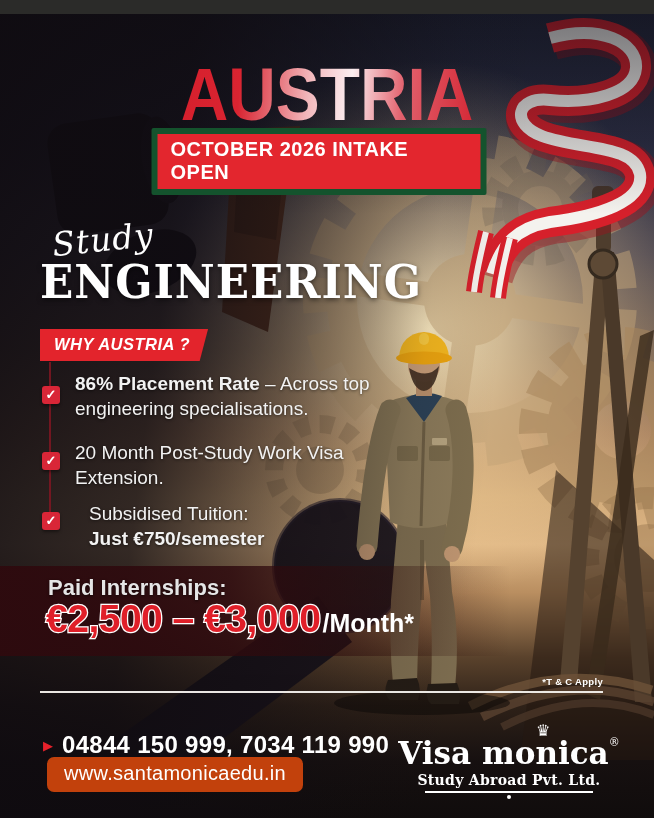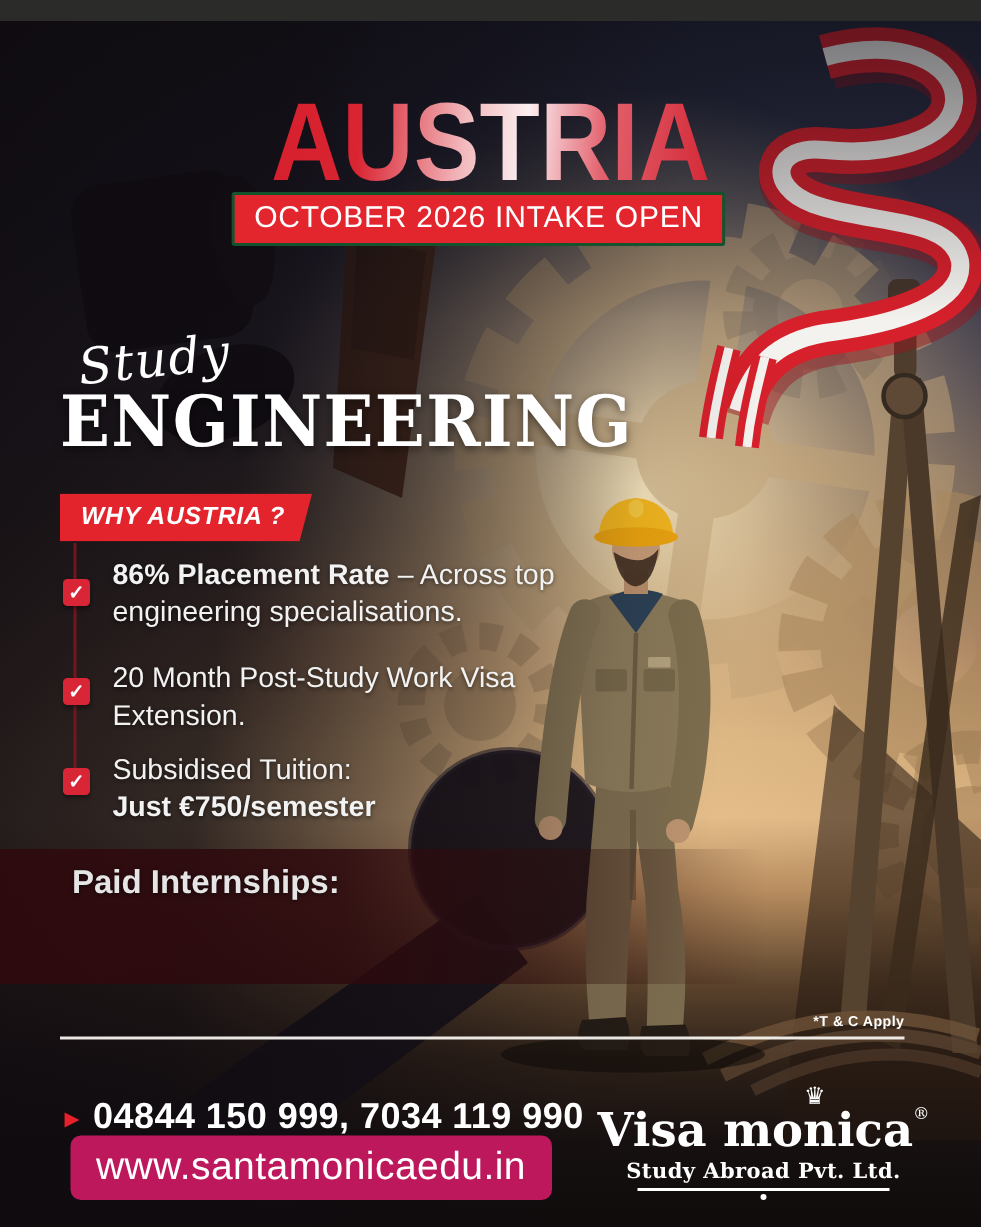--- a/index.html
+++ b/index.html
@@ -17,43 +17,43 @@
   #top-shade{left:0;top:14px;width:654px;height:200px;
     background:linear-gradient(180deg, rgba(12,12,20,0.55), rgba(12,12,20,0));}
 
   
   #title{left:0;top:58px;width:654px;text-align:center;font-size:74px;font-weight:800;
     letter-spacing:0px;line-height:1;transform:scaleX(0.89);
     background:linear-gradient(96deg,#cf1422 0%,#d92431 35%,#f2b9bd 47%,#fbeef0 54%,#e2606c 63%,#cf1422 80%,#c11020 100%);
     -webkit-background-clip:text;background-clip:text;color:#d41f2c;-webkit-text-fill-color:transparent;
     text-shadow:none;}
   #intake-banner{left:50%;top:128px;transform:translateX(-50%);margin-left:-8px;
-    background:#e3262e;border:2px solid #14532d;border-radius:2px;
-    color:#fff;font-size:20px;font-weight:400;letter-spacing:0.5px;padding:4px 13px 5px;}
+    background:#e3262e;border:6px solid #14532d;border-radius:2px;
+    color:#fff;font-size:20px;font-weight:700;letter-spacing:0.5px;padding:4px 13px 5px;}
 
   
   #script-word{left:52px;top:220px;font-family:"DejaVu Serif",serif;font-style:italic;
     font-size:33px;color:#fff;transform:rotate(-6deg);letter-spacing:1px;}
   #headline{left:40px;top:254px;font-family:"DejaVu Serif",serif;font-weight:700;
     font-size:47px;color:#ffffff;letter-spacing:1px;transform:scaleX(0.93);transform-origin:left center;
     text-shadow:0 2px 6px rgba(0,0,0,0.5);}
 
   
   #why-badge{left:40px;top:329px;background:#e3242c;color:#fff;font-size:16.5px;font-weight:800;
     font-style:italic;padding:6px 18px 7px 14px;letter-spacing:0.5px;
     clip-path:polygon(0 0,100% 0,95% 100%,0 100%);text-align:center;}
   #why-vline{left:49px;top:362px;width:2px;height:166px;background:#801622;opacity:0.85;}
   .check-box{width:18px;height:18px;background:#d92637;border-radius:3px;color:#fff;
     font-size:13px;font-weight:700;text-align:center;line-height:18px;
     box-shadow:0 2px 3px rgba(0,0,0,0.4);}
   #check-1{left:42px;top:386px;} #check-2{left:42px;top:452px;} #check-3{left:42px;top:512px;}
   .why-item{color:#f2f2f2;font-size:19px;line-height:1.33;text-shadow:0 1px 3px rgba(0,0,0,0.55);}
   #why-item-1{left:75px;top:371px;width:312px;}
   #why-item-2{left:75px;top:440px;width:270px;}
-  #why-item-3{left:75px;top:501px;width:290px;}
+  #why-item-3{left:89px;top:501px;width:290px;}
   .why-strong{font-weight:800;}
   .why-line{display:block;}
 
   
   #internships-band{left:0;top:566px;width:654px;height:90px;
     background:linear-gradient(90deg, rgba(46,10,14,0.96) 0%, rgba(46,10,14,0.86) 35%,
       rgba(46,12,10,0.38) 60%, rgba(46,12,10,0) 78%);}
   #internships-label{left:48px;top:575px;color:#e5e5e5;font-size:22px;font-weight:700;
     text-shadow:0 1px 3px rgba(0,0,0,0.6);}
   #internships-amount{left:46px;top:597px;display:flex;align-items:baseline;}
@@ -62,22 +62,22 @@
   #amount-unit{font-size:25px;font-weight:700;color:#ffffff;margin-left:2px;}
 
   
   #footnote{top:676px;right:51px;color:#ffffff;font-size:9.5px;font-weight:700;letter-spacing:0.3px;}
   #divider{left:40px;top:691px;width:563px;height:2px;background:#f5f2ee;opacity:0.95;}
 
   
   #phone-row{left:43px;top:731px;display:flex;align-items:center;gap:9px;}
   #phone-pointer{color:#e6212b;font-size:13px;line-height:1;}
   #phone-number{color:#fff;font-size:24px;font-weight:800;letter-spacing:0.3px;}
-  #website-box{left:47px;top:757px;background:#be185d;border-radius:7px;padding:5px 17px 7px;
-    color:#fff;font-size:26px;letter-spacing:0.3px;cursor:pointer;}
+  #website-box{left:47px;top:757px;background:#c2410c;border-radius:7px;padding:5px 17px 7px;
+    color:#fff;font-size:20px;letter-spacing:0.3px;cursor:pointer;}
 
   
   #logo{left:398px;top:722px;width:222px;text-align:center;color:#fff;}
   #logo-crown{position:absolute;left:138px;top:-1px;font-size:16px;color:#fff;}
   #logo-name{font-family:"DejaVu Serif",serif;font-weight:700;font-size:31px;line-height:1;
     margin-top:15px;letter-spacing:0px;white-space:nowrap;}
   #logo-reg{font-size:11px;vertical-align:18px;font-weight:400;}
   #logo-tagline{font-family:"DejaVu Serif",serif;font-weight:700;font-size:14px;margin-top:3px;letter-spacing:0.3px;}
   #logo-rule{width:168px;height:1.5px;background:#fff;margin:3px auto 0;}
   #logo-dot{width:4px;height:4px;border-radius:50%;background:#fff;margin:2px auto 0;}
@@ -223,20 +223,24 @@
   <div id="why-item-2" class="abs why-item"><span>20 Month Post-Study Work Visa Extension.</span></div>
 
   <div id="check-3" class="abs check-box">✓</div>
   <div id="why-item-3" class="abs why-item">
       <span class="why-line">Subsidised Tuition:</span>
       <span class="why-line why-strong">Just €750/semester</span>
     </div>
 
   <div id="internships-band" class="abs"></div>
   <div id="internships-label" class="abs">Paid Internships:</div>
+  <div id="internships-amount" class="abs">
+    <span id="amount-range">€2,500 – €3,000</span>
+    <span id="amount-unit">/Month*</span>
+  </div>
 
   <div id="footnote" class="abs">*T &amp; C Apply</div>
   <div id="divider" class="abs"></div>
 
   <div id="phone-row" class="abs">
     <span id="phone-pointer">▶</span>
     <span id="phone-number">04844 150 999, 7034 119 990</span>
   </div>
   <div id="website-box" class="abs">www.santamonicaedu.in</div>
 

